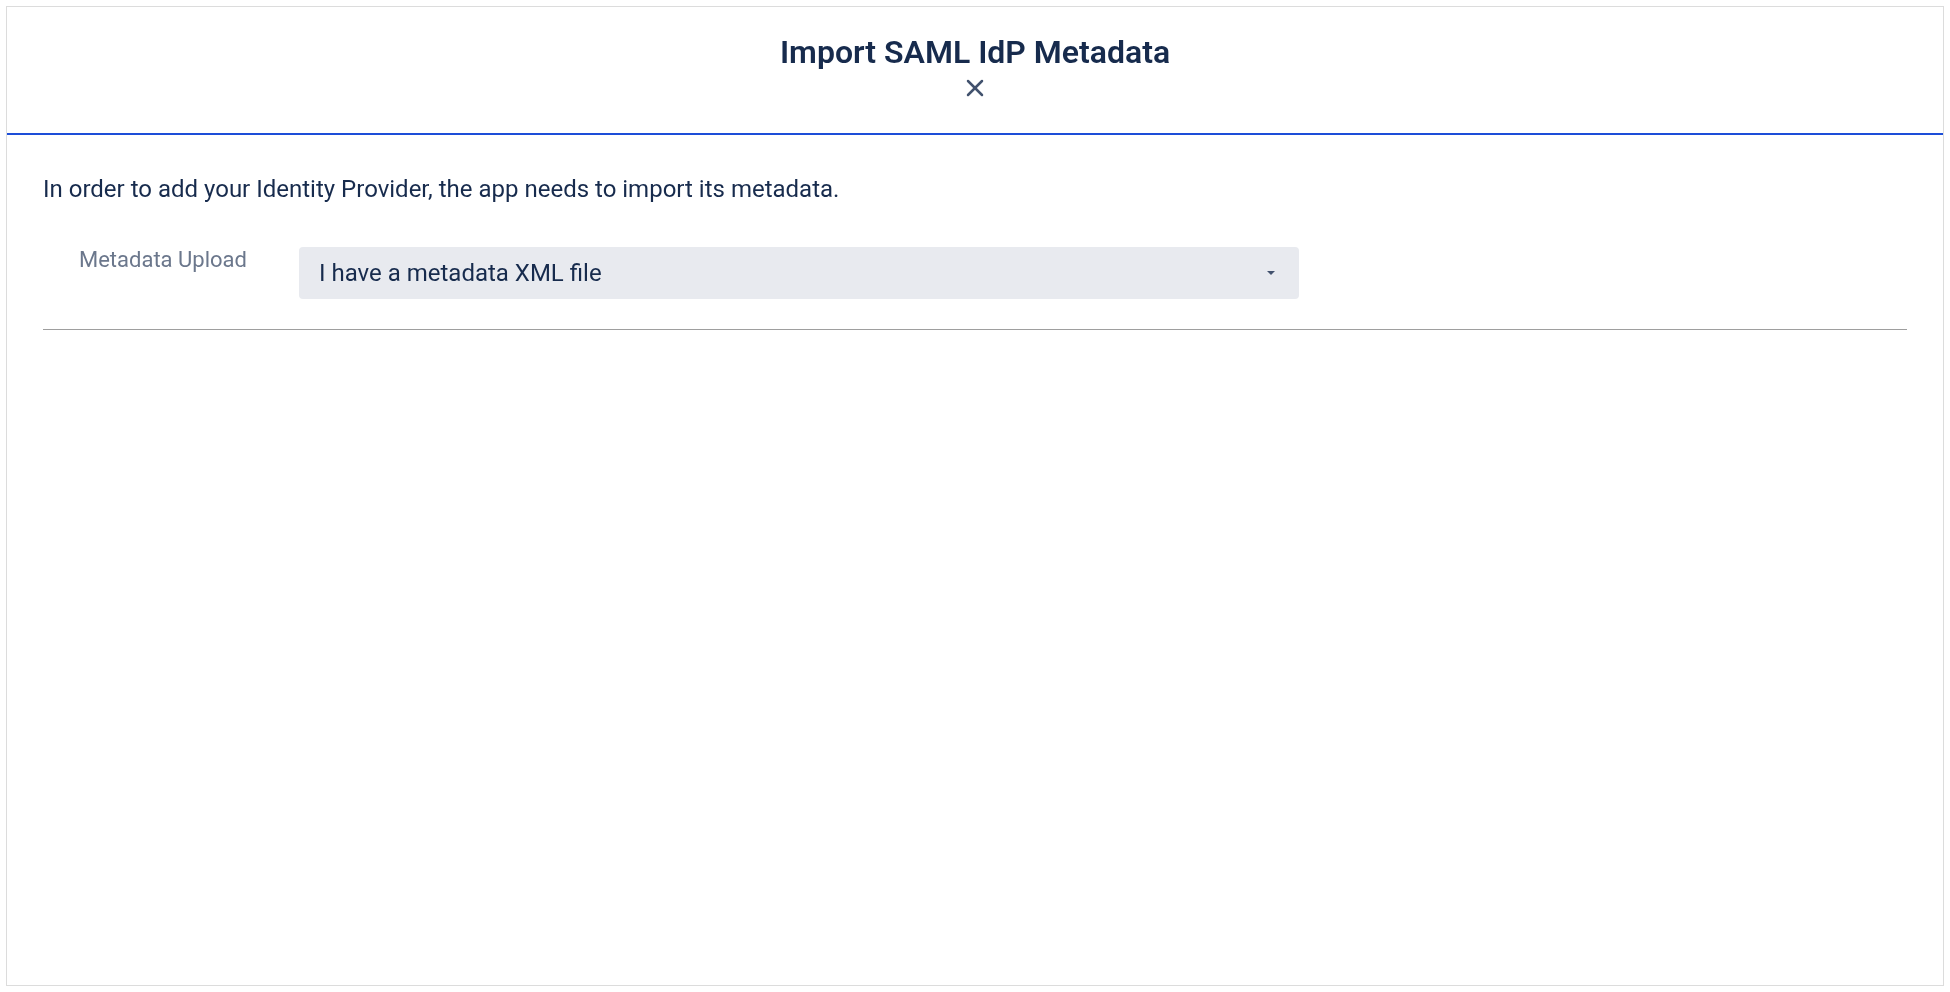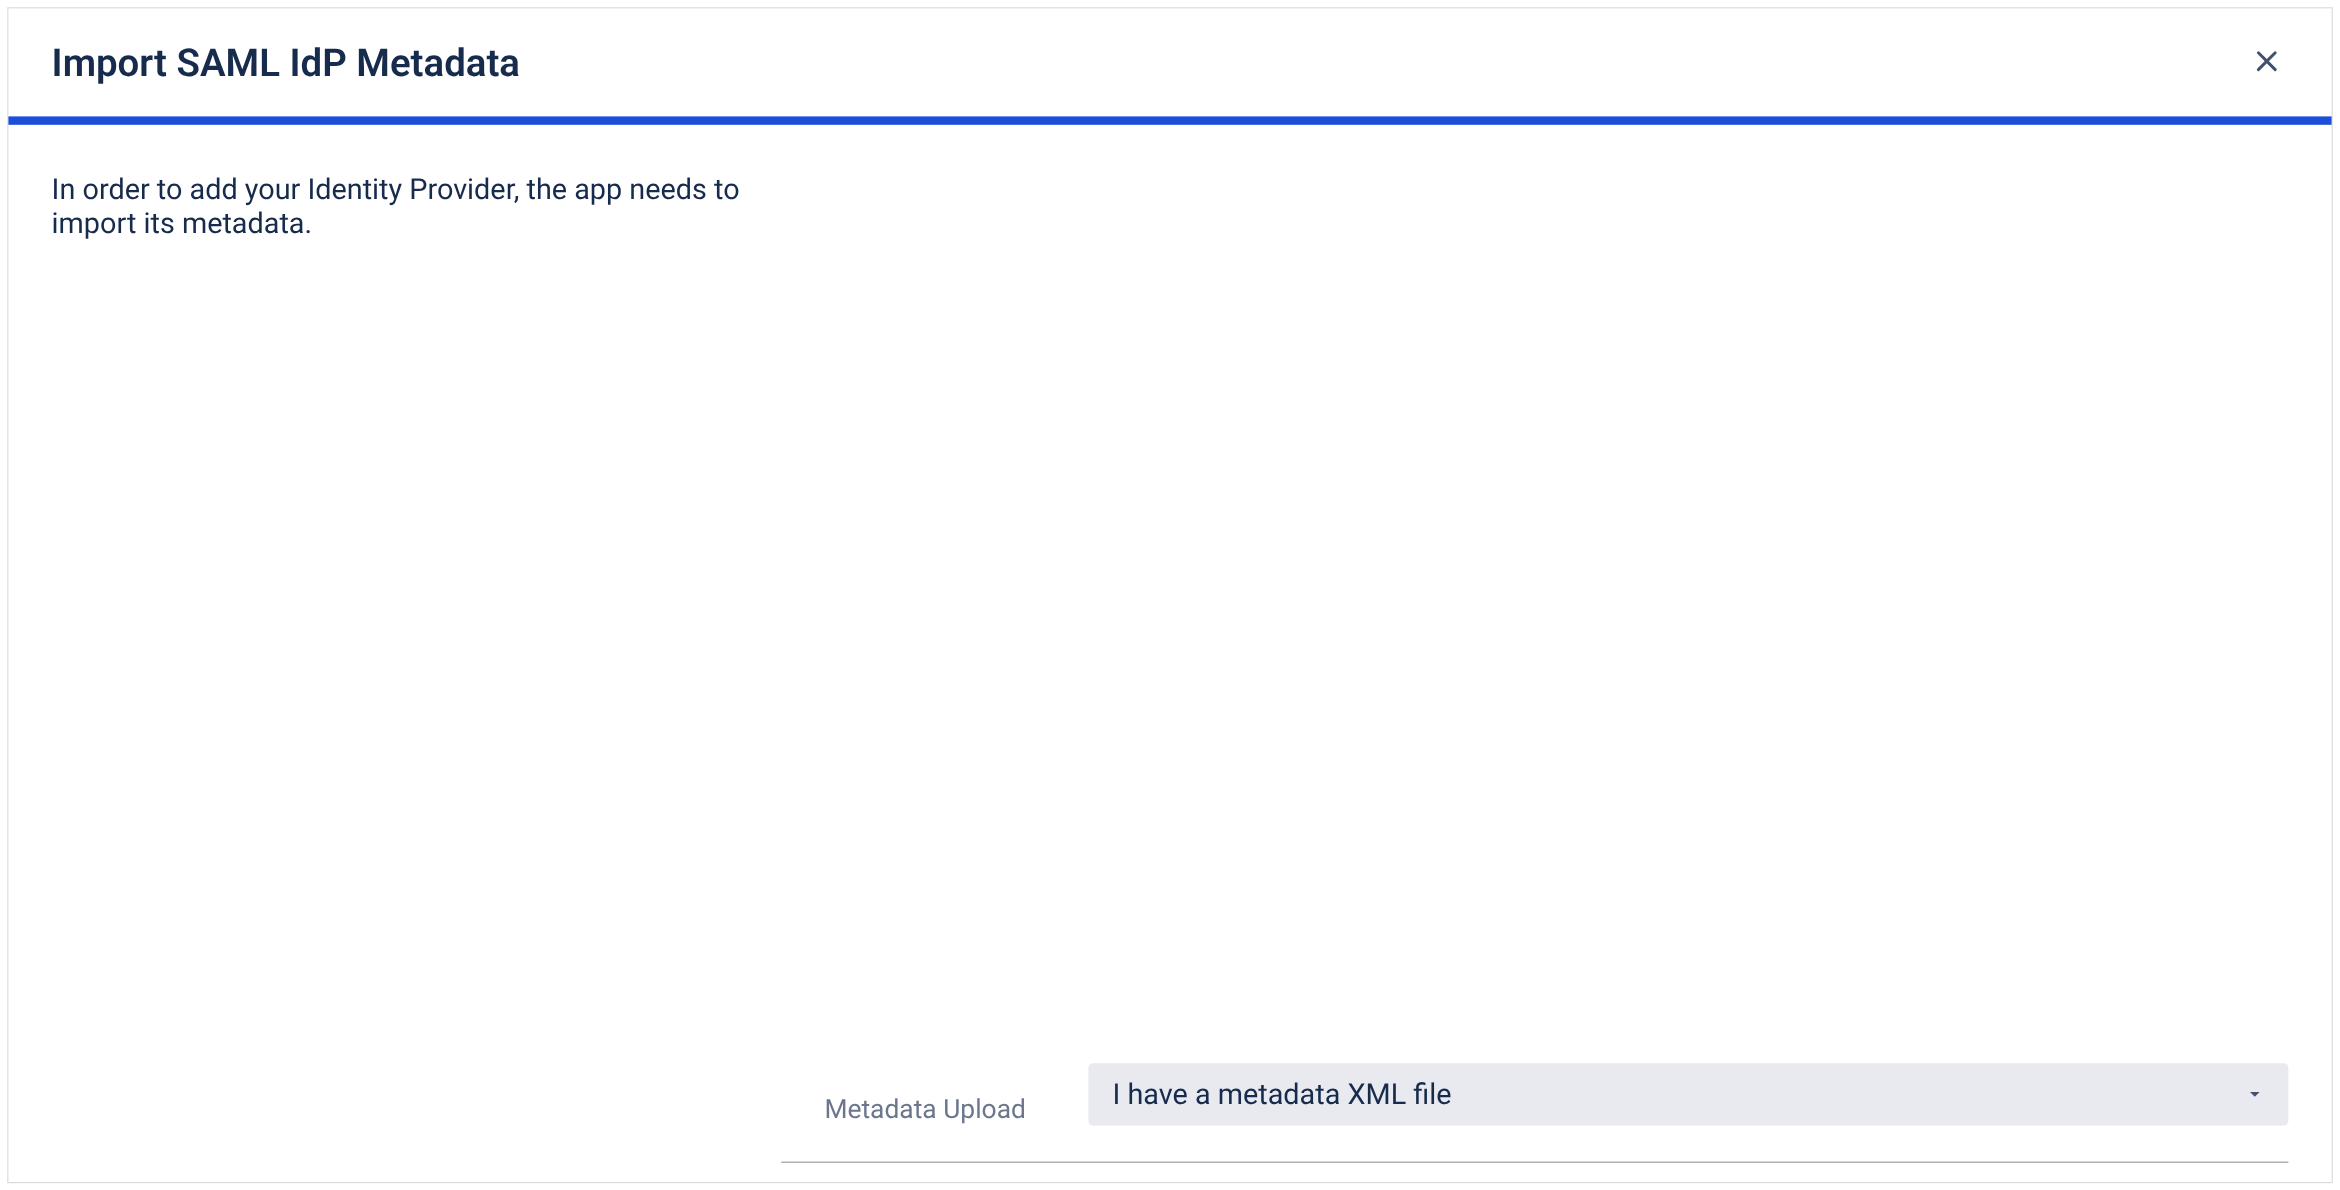--- a/index.html
+++ b/index.html
@@ -21,24 +21,25 @@
       left: 6px;
       width: 1938px;
       height: 980px;
       border: 1px solid #dcdcdc;
       background: #ffffff;
       display: flex;
       flex-direction: column;
     }
     .dialog-header {
       display: flex;
-      justify-content: space-between;
+      justify-content: flex-end;
       align-items: center;
       padding: 26px 36px 26px 36px;
-      border-bottom: 7px solid #1d4ed8;
+      border-bottom: 2px solid #1d4ed8;
+      flex-direction: column;
     }
     .dialog-title {
       font-size: 32px;
       font-weight: 600;
       color: #172B4D;
     }
     .close-btn {
       width: 36px;
       height: 36px;
       display: flex;
@@ -50,30 +51,30 @@
       border: none;
     }
     .close-btn svg {
       width: 24px;
       height: 24px;
     }
     .dialog-body {
       flex: 1;
       padding: 40px 36px 16px 36px;
       display: flex;
-      flex-direction: row;
+      flex-direction: column;
     }
     .instruction {
       font-size: 24px;
       color: #172B4D;
       margin-bottom: 44px;
     }
     .upload-row {
       display: flex;
-      align-items: flex-end;
+      align-items: flex-start;
       gap: 30px;
       padding-left: 36px;
       padding-bottom: 30px;
       border-bottom: 1px solid #9e9e9e;
     }
     .upload-label {
       font-size: 22px;
       color: #6B778C;
       min-width: 190px;
     }

